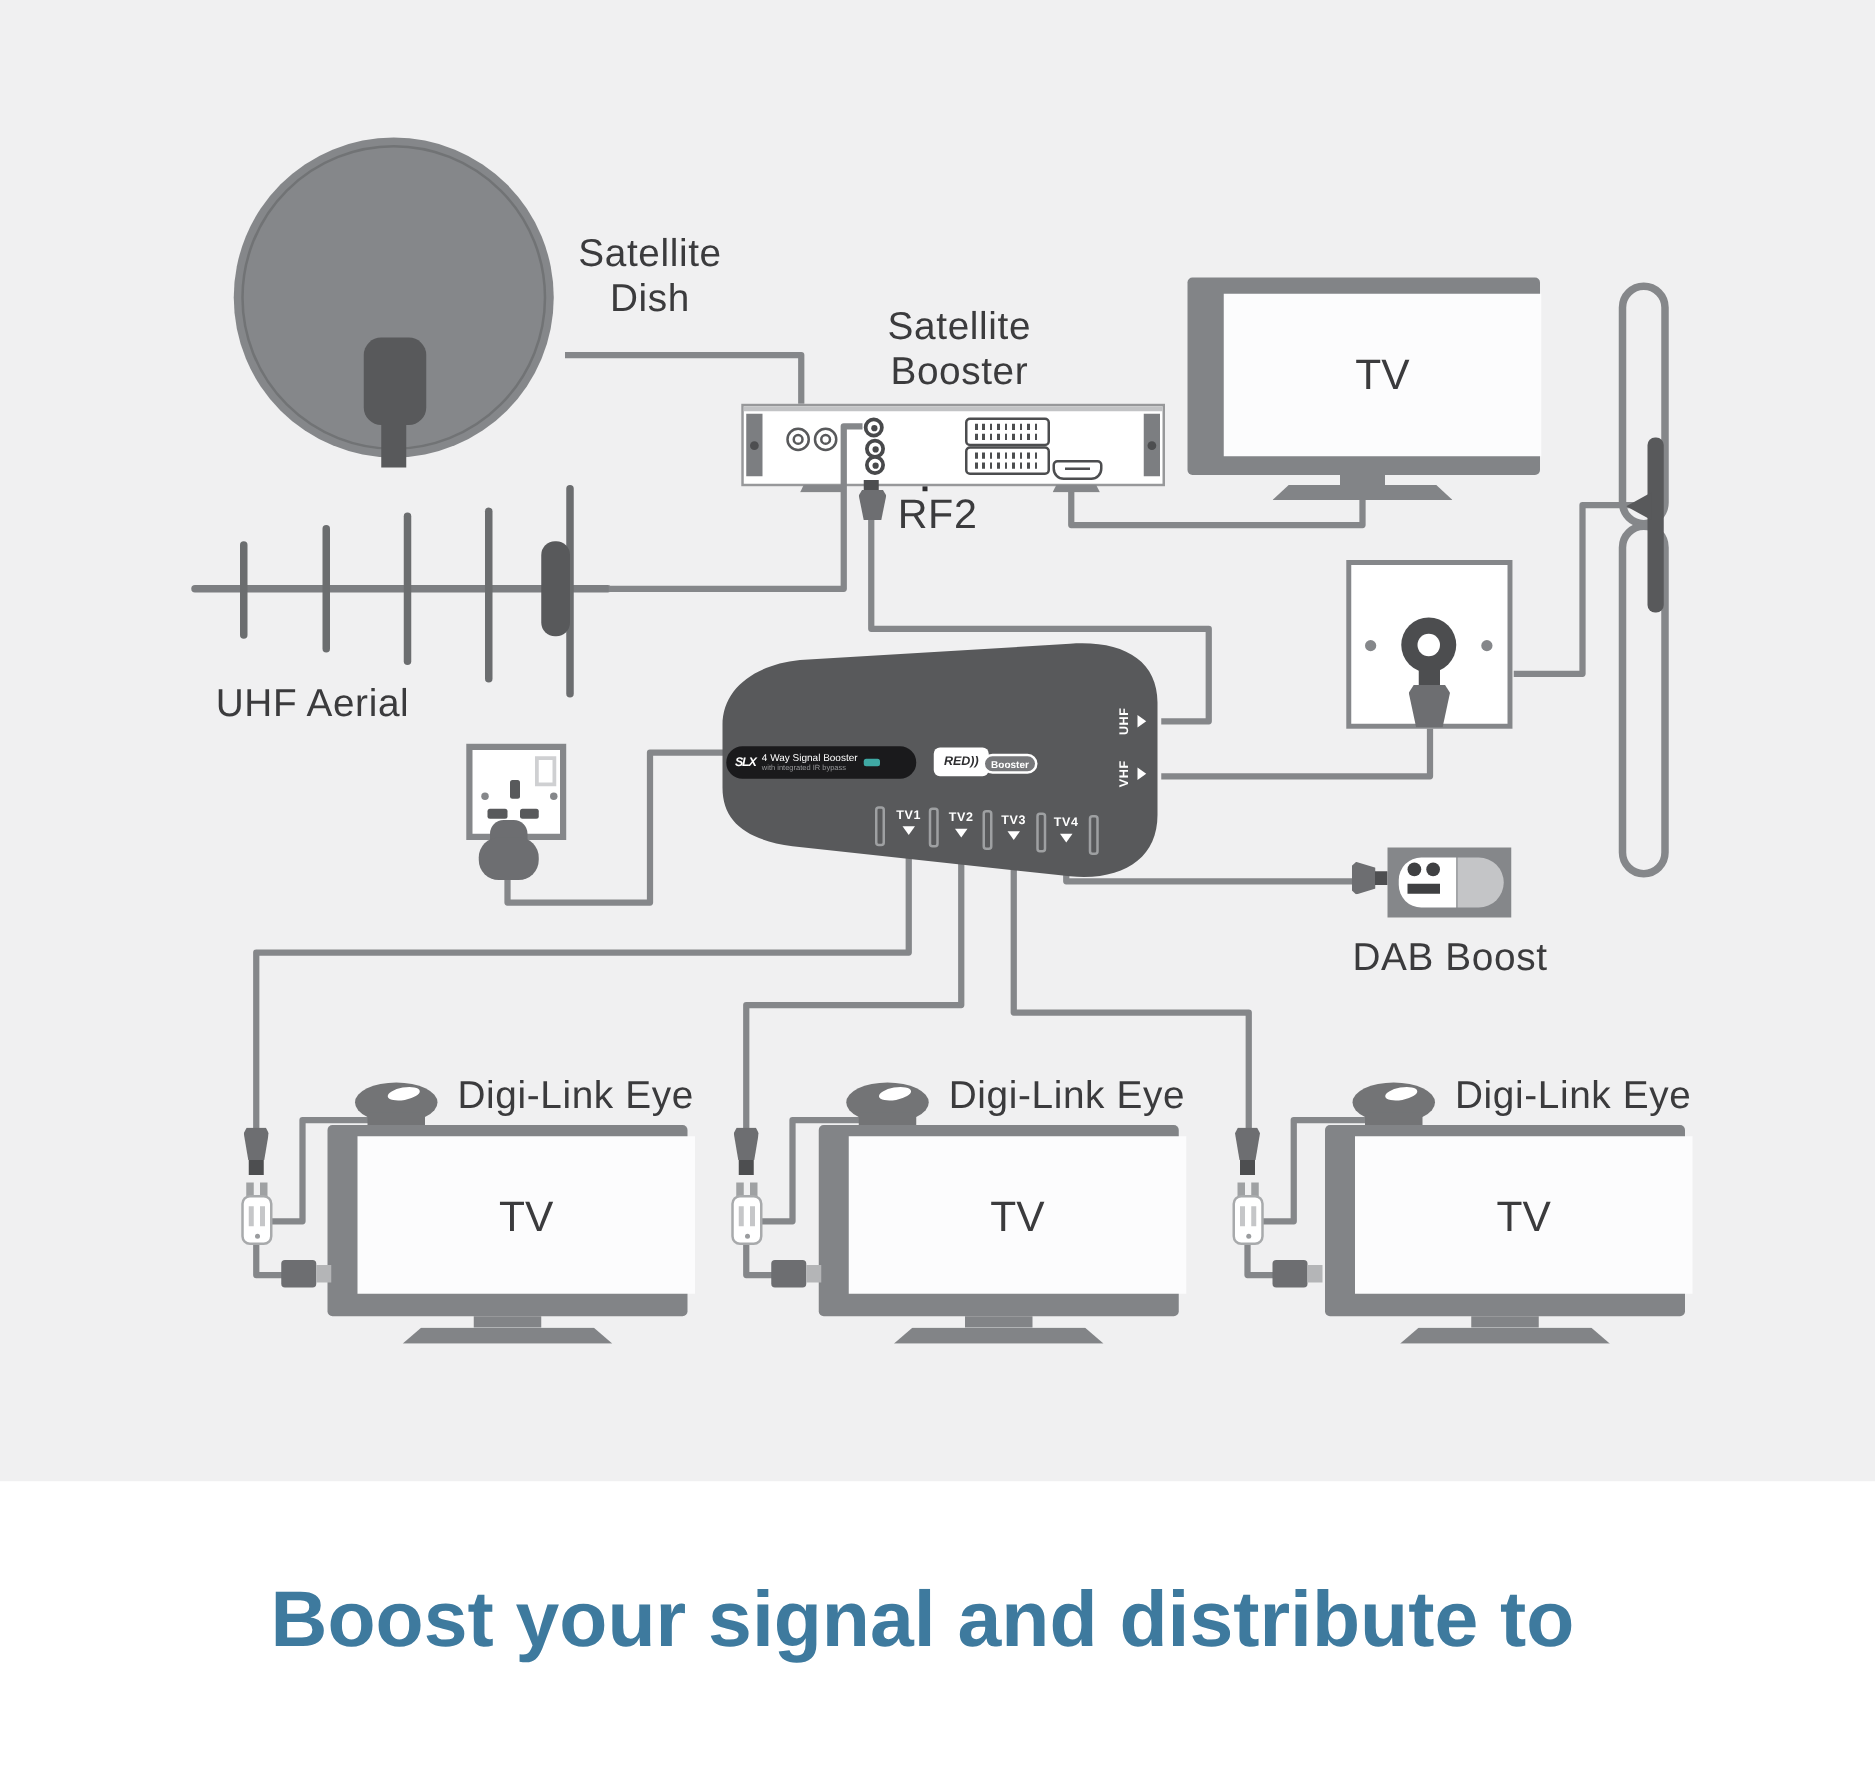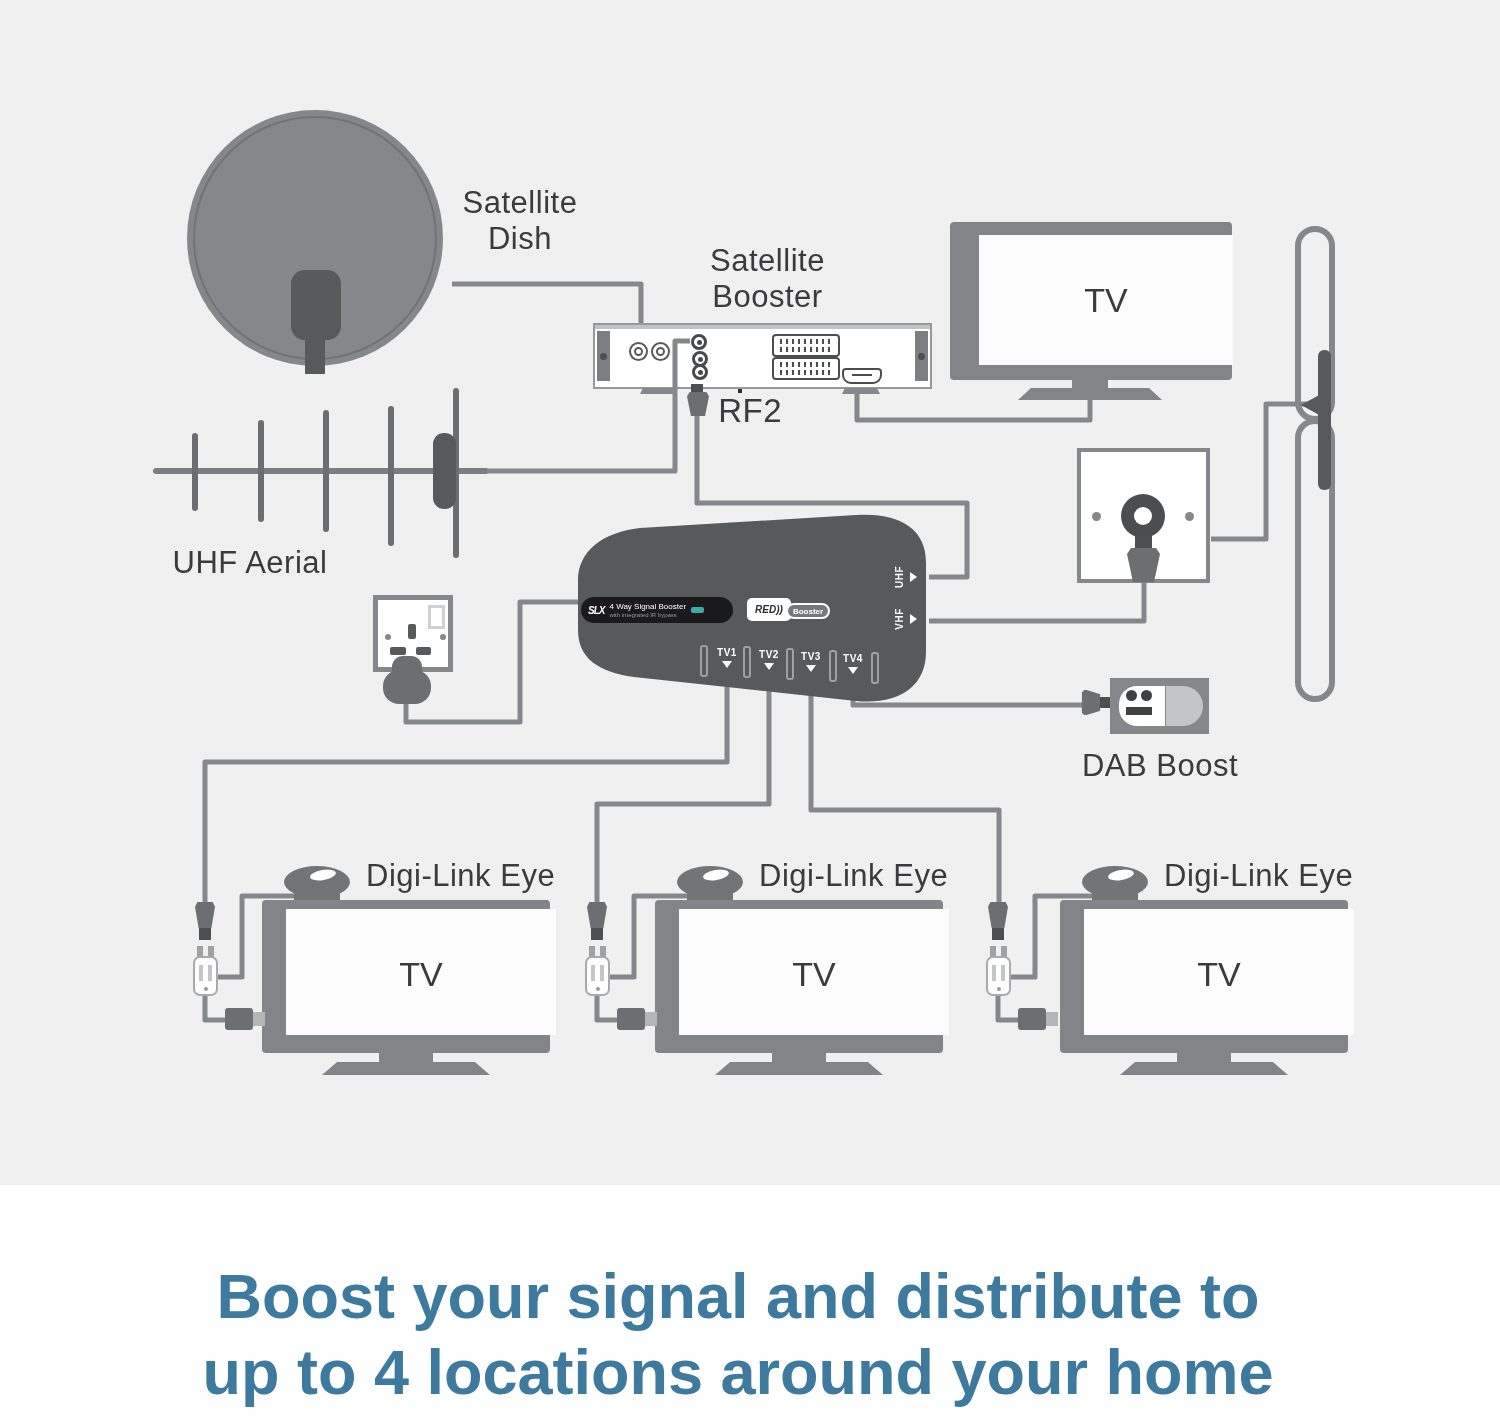--- a/index.html
+++ b/index.html
@@ -356,16 +356,15 @@
     <div class="e-hdmi"></div>
     <div class="e-hdmi-tip"></div>
   </div>
 
   <svg class="svglayer" width="1500" height="1420" viewBox="0 0 1500 1420">
     <path d="M487 471 L675 471 L675 341 L690 341" fill="none" stroke="#85878a" stroke-width="5" stroke-linejoin="round"></path>
   </svg>
 
   <div class="abs tagline" style="color:#3e7a9e;">
     <div>Boost your signal and distribute to</div>
-    <div>up to 4 locations around your home</div>
   </div>
 
 </div>
 
 </body></html>

